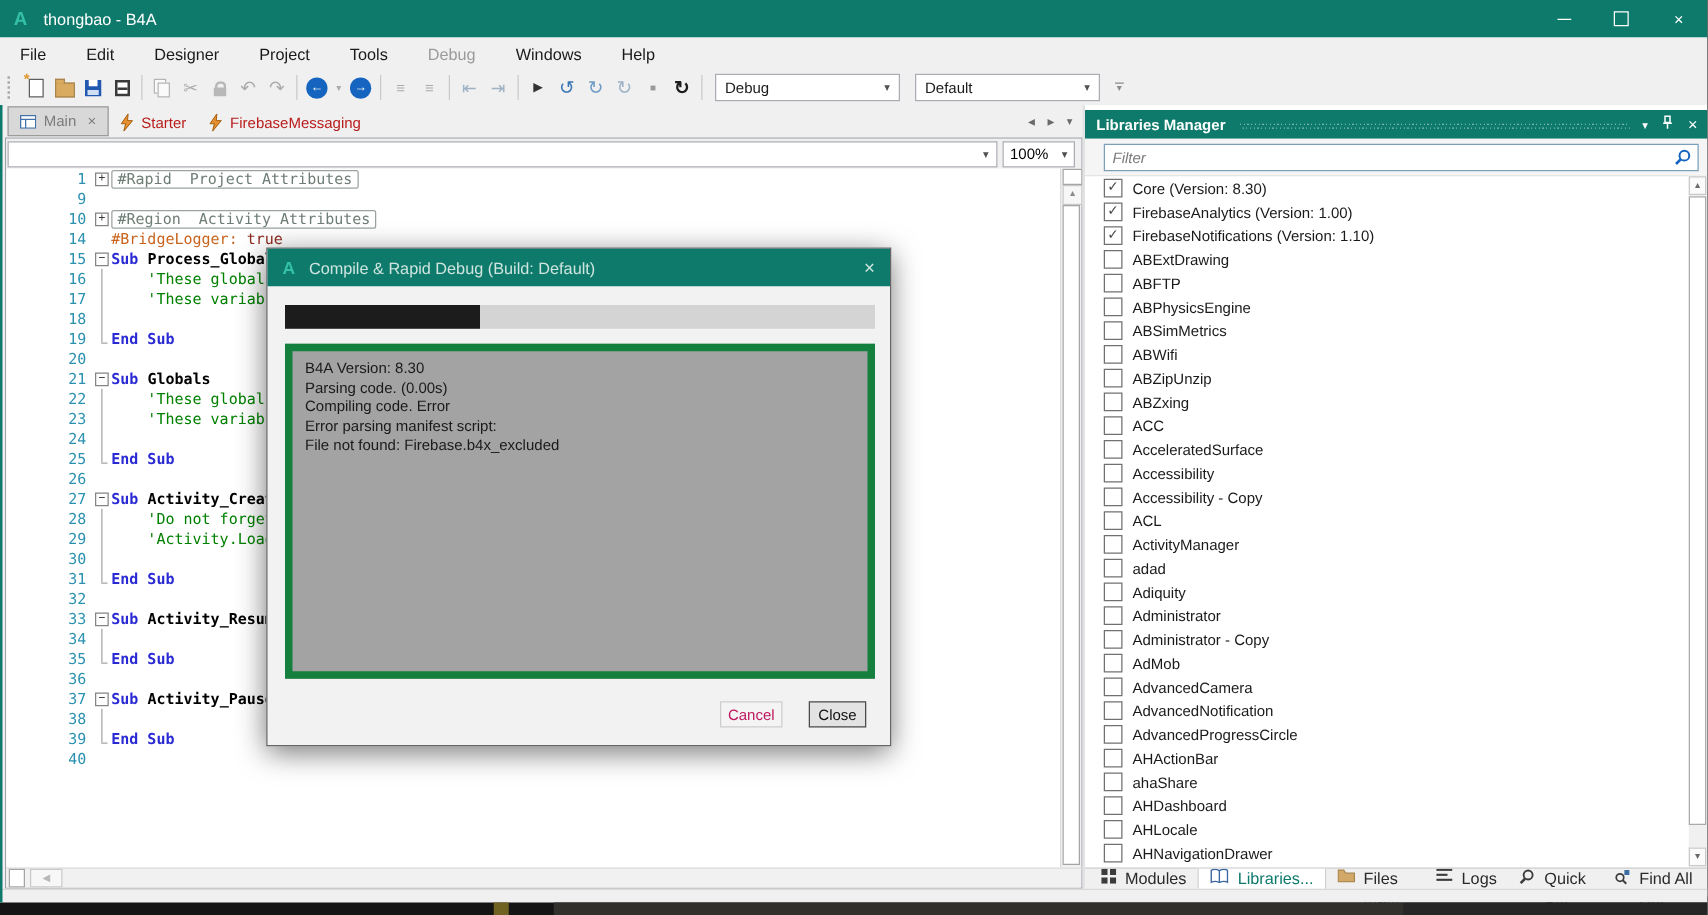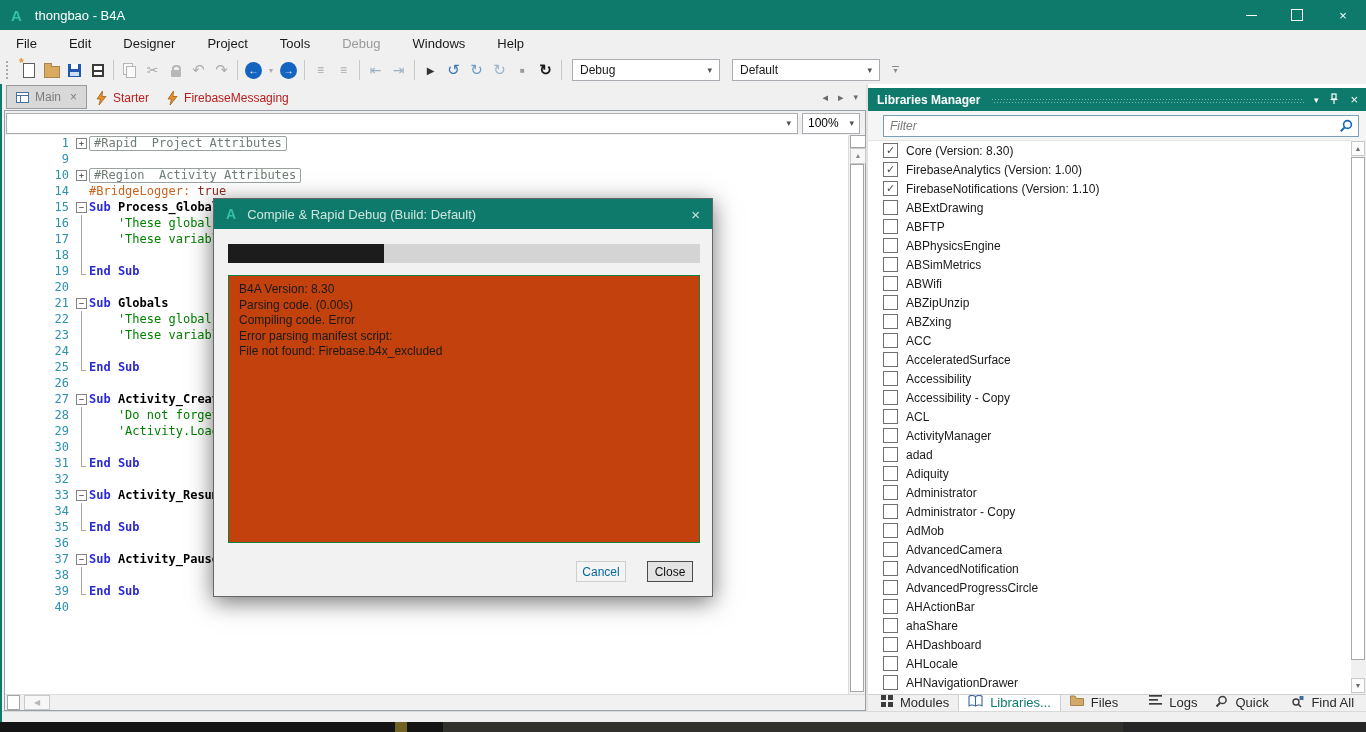--- a/index.html
+++ b/index.html
@@ -99,25 +99,25 @@
     font-size:8px;text-align:center;line-height:13px;}
   
   .dialog{position:absolute;left:213px;top:198px;width:500px;height:399px;background:#f2f2f2;
     border:1px solid #666;box-sizing:border-box;box-shadow:0 5px 22px rgba(0,0,0,.55);z-index:40;}
   .dlg-title{height:30px;background:#0e7a6c;display:flex;align-items:center;}
   .dlg-logo{color:#35c1a9;font-weight:bold;font-size:14px;margin-left:12px;}
   .dlg-title-text{color:#cfe5df;font-size:13px;margin-left:11px;}
   .dlg-close{margin-left:auto;margin-right:12px;color:#cfe5df;font-size:15px;}
   .dlg-progress{position:absolute;left:14px;top:45px;width:472px;height:19px;background:#d4d4d4;}
   .dlg-progress-fill{height:100%;background:#1c1c1c;}
-  .dlg-log{position:absolute;left:14px;top:76px;width:472px;height:268px;background:#c2410c;
-    border:1px solid #15803d;box-sizing:border-box;padding:6px 10px;font-size:12px;color:#1a1a1a;line-height:15.5px;}
+  .dlg-log{position:absolute;left:14px;top:76px;width:472px;height:268px;background:#a3a3a3;
+    border:6px solid #15803d;box-sizing:border-box;padding:6px 10px;font-size:12px;color:#1a1a1a;line-height:15.5px;}
   .dlg-buttons{position:absolute;right:19px;bottom:14px;display:flex;gap:21px;}
   .btn{height:21px;font-size:12px;display:flex;align-items:center;justify-content:center;box-sizing:border-box;}
-  .btn.cancel{width:50px;background:#f4f4f4;border:1px solid #cecece;color:#0369a1;}
+  .btn.cancel{width:50px;background:#f4f4f4;border:1px solid #cecece;color:#be185d;}
   .btn.close{width:46px;background:#e3e3e3;border:1px solid #4b4b4b;color:#111;}
   
   .v-divider{position:absolute;left:866px;top:84px;width:2px;height:633px;background:#e2e2e2;}
   .panel{position:absolute;left:868px;top:84px;width:498px;height:633px;background:#fff;}
   .panel-header{position:absolute;left:0;top:4px;width:498px;height:23px;background:#0e7a6c;display:flex;align-items:center;}
   .panel-title{color:#fff;font-size:12px;font-weight:bold;margin-left:9px;white-space:nowrap;}
   .panel-dots{flex:1;height:6px;margin:3px 10px 0 12px;
     background-image:repeating-linear-gradient(90deg,rgba(255,255,255,.45) 0 1px,transparent 1px 3px),
                      repeating-linear-gradient(90deg,rgba(255,255,255,.45) 0 1px,transparent 1px 3px);
     background-size:100% 1px,100% 1px;background-position:0 1px,1.5px 4px;background-repeat:no-repeat;}

